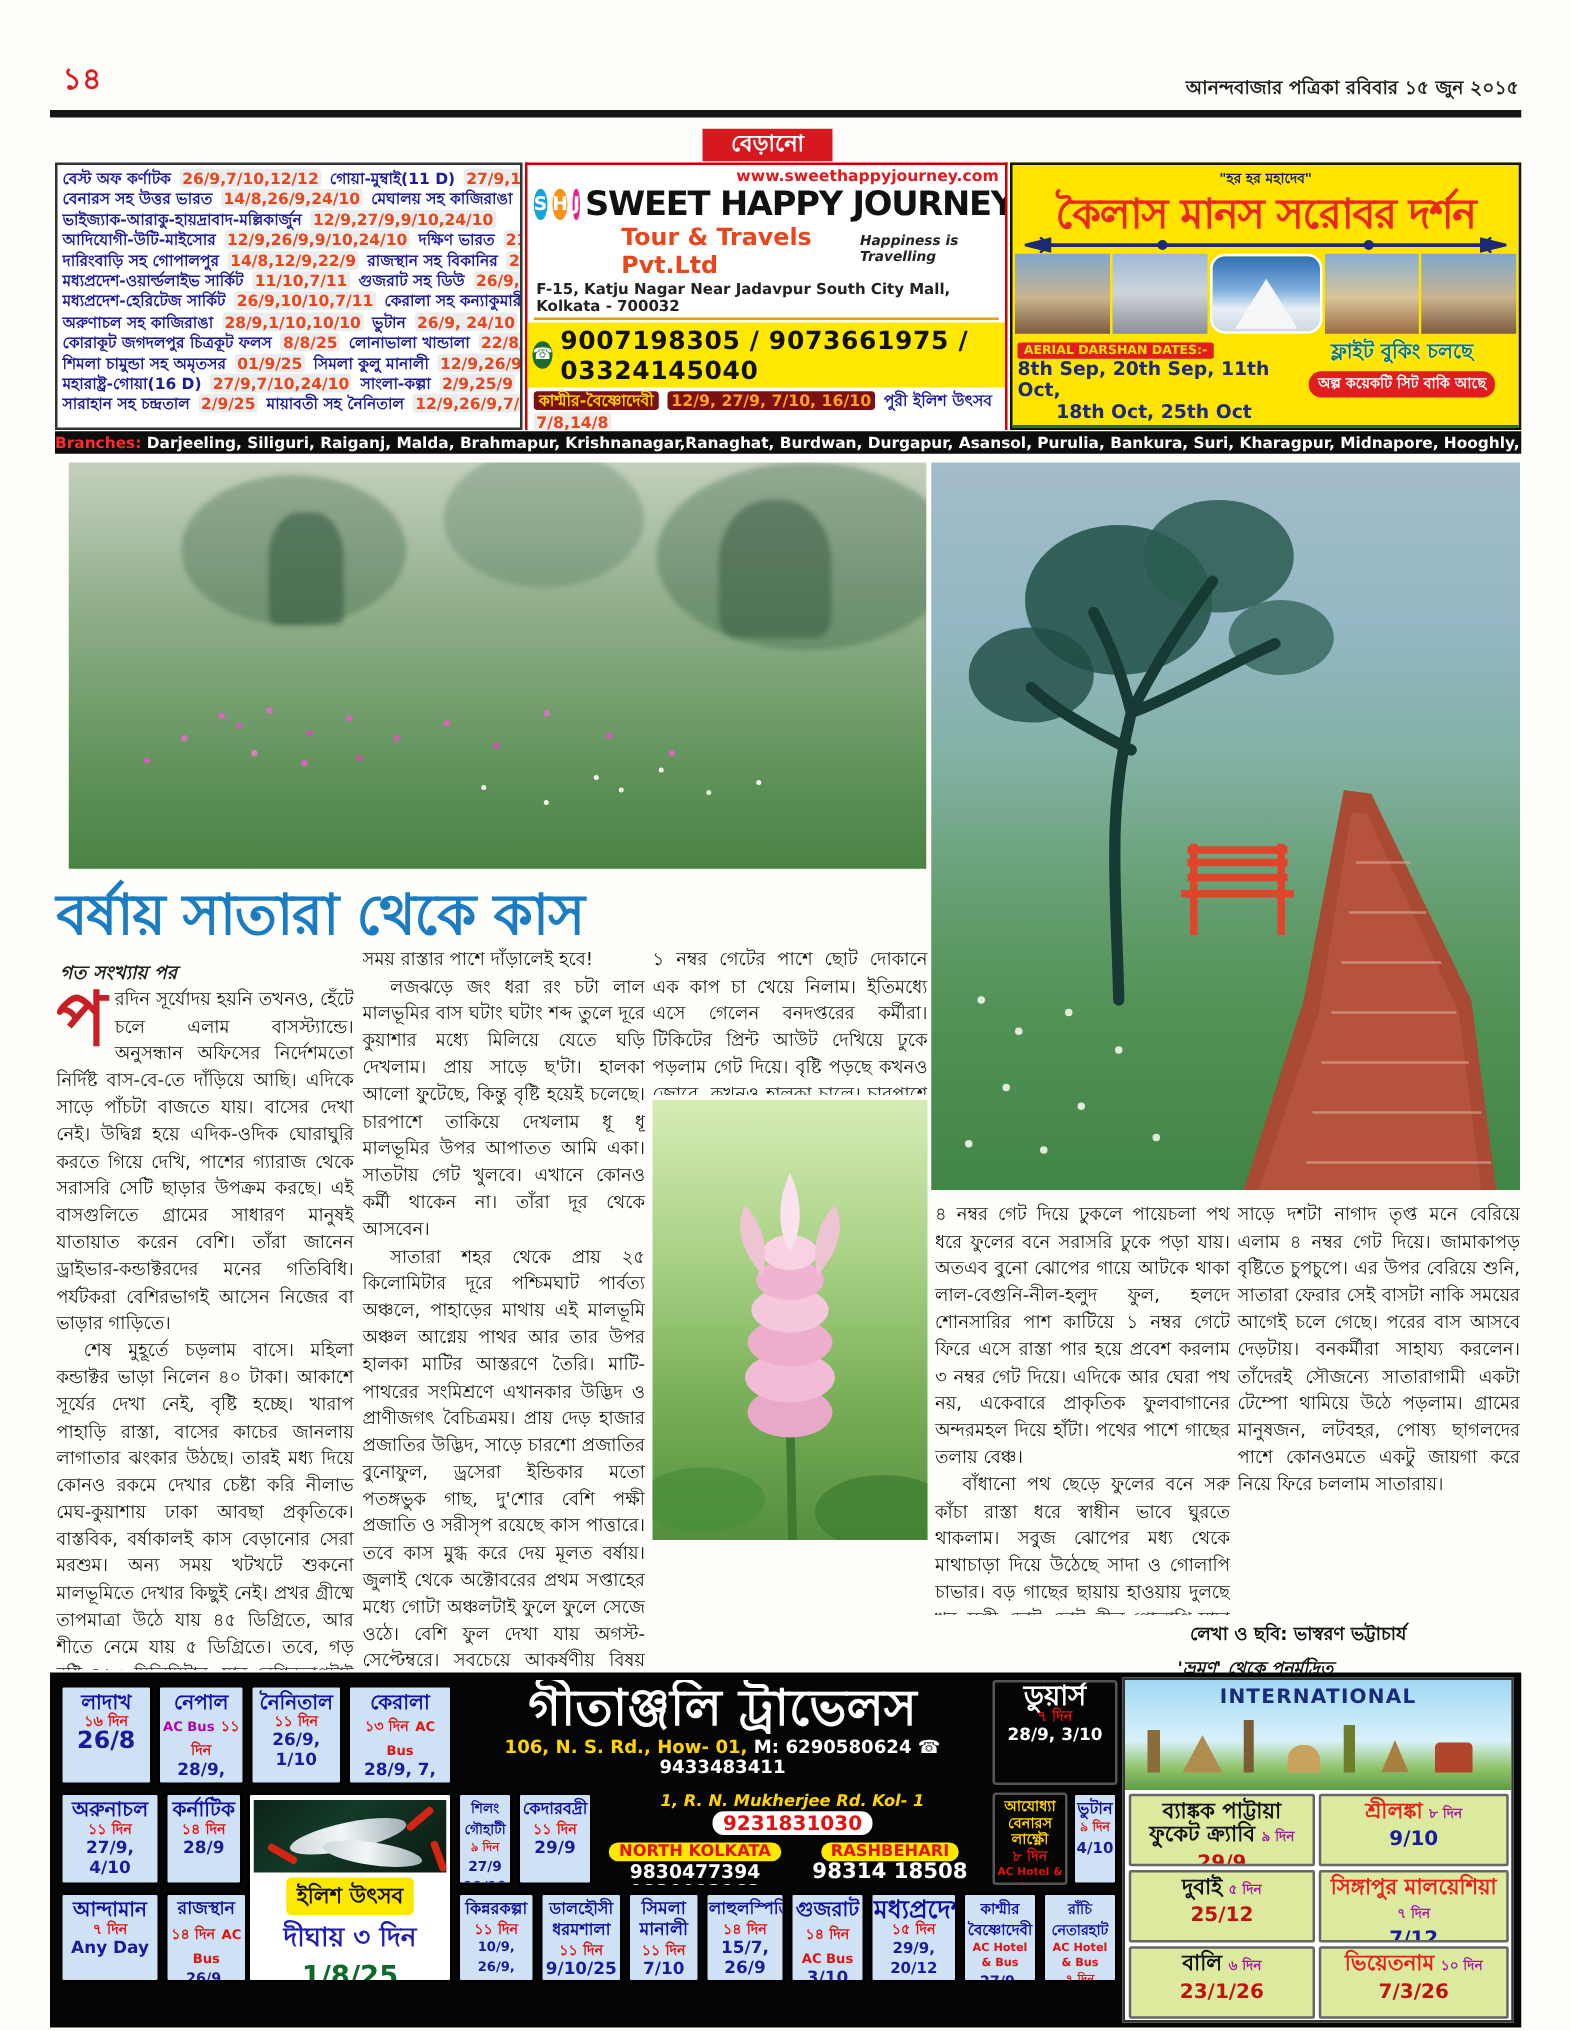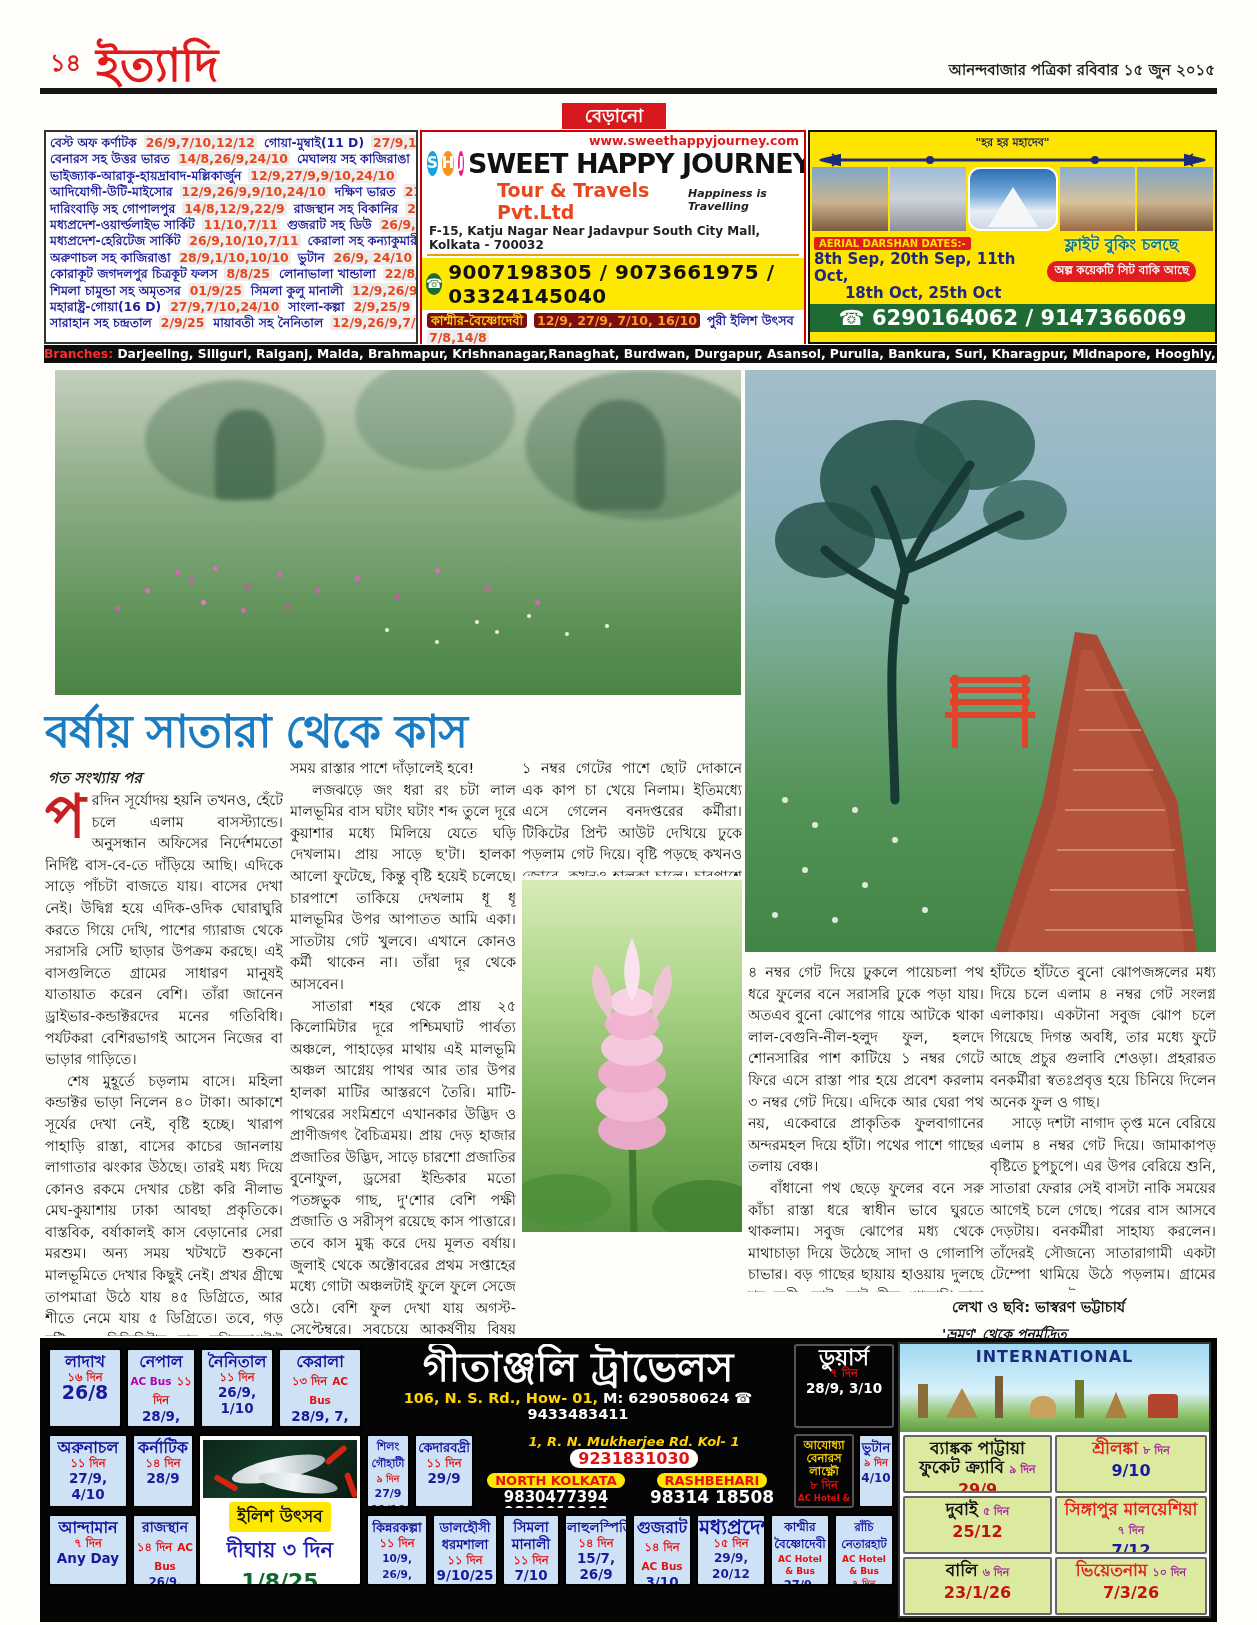--- a/index.html
+++ b/index.html
@@ -141,21 +141,20 @@
   .ibox .idt{font-weight:900;font-size:16px;}
   .ibox .db{color:#1a1a9c;} .ibox .dr{color:#c01414;}
   svg{display:block;}
 </style>
 </head>
 <body>
 
 <div id="page">
 
   <div class="abs pageno">১৪</div>
-  <div class="abs masthead">ইত্যাদি</div>
   <div class="abs headrule"></div>
   <div class="abs edition">আনন্দবাজার পত্রিকা রবিবার ১৫ জুন ২০১৫</div>
   <div class="abs sectab">বেড়ানো</div>
 
   <div class="abs leftad">
 
       <div class="adline">
         
       
           <span class="n">বেস্ট অফ কর্ণাটক</span>
@@ -325,20 +324,21 @@
             <span class="n">পুরী ইলিশ উৎসব</span>
           
             <span class="d">7/8,14/8</span>
           </div>
 
       </div>
   </div>
 
   <div class="abs kailash">
     <div class="kai-invoc">"হর হর মহাদেব"</div>
+    <div class="kai-title">কৈলাস মানস সরোবর দর্শন</div>
     <svg class="kai-orn" width="405" height="14" viewBox="0 0 405 14">
       <line x1="30" y1="7" x2="375" y2="7" stroke="#1d2a7a" stroke-width="3"></line>
       <path d="M10 7 L30 2 L30 12 Z M30 7 l-8 -6 M30 7 l-8 6" fill="#1d2a7a" stroke="#1d2a7a" stroke-width="2"></path>
       <path d="M395 7 L375 2 L375 12 Z M375 7 l8 -6 M375 7 l8 6" fill="#1d2a7a" stroke="#1d2a7a" stroke-width="2"></path>
       <circle cx="120" cy="7" r="4" fill="#1d2a7a"></circle>
         <circle cx="285" cy="7" r="4" fill="#1d2a7a"></circle>
     </svg>
     <div class="kai-strip">
       <div class="kai-cell"></div>
       <div class="kai-cell k2"></div>
@@ -437,21 +437,20 @@
     <p>সাতারা শহর থেকে প্রায় ২৫ কিলোমিটার দূরে পশ্চিমঘাট পার্বত্য অঞ্চলে, পাহাড়ের মাথায় এই মালভূমি অঞ্চল আগ্নেয় পাথর আর তার উপর হালকা মাটির আস্তরণে তৈরি। মাটি-পাথরের সংমিশ্রণে এখানকার উদ্ভিদ ও প্রাণীজগৎ বৈচিত্রময়। প্রায় দেড় হাজার প্রজাতির উদ্ভিদ, সাড়ে চারশো প্রজাতির বুনোফুল, ড্রসেরা ইন্ডিকার মতো পতঙ্গভুক গাছ, দু'শোর বেশি পক্ষী প্রজাতি ও সরীসৃপ রয়েছে কাস পাত্তারে। তবে কাস মুগ্ধ করে দেয় মূলত বর্ষায়। জুলাই থেকে অক্টোবরের প্রথম সপ্তাহের মধ্যে গোটা অঞ্চলটাই ফুলে ফুলে সেজে ওঠে। বেশি ফুল দেখা যায় অগস্ট-সেপ্টেম্বরে। সবচেয়ে আকর্ষণীয় বিষয় হল, এই সময় প্রতি ১৫-২০ দিন অন্তর কাস মালভূমির সেই ফুলের সাজ বদলে যেতে থাকে। আজ যে-প্রজাতির আধিক্যে চারদিক বর্ণময়, দু'সপ্তাহ পর তাকেই দমিয়ে ফুটে ওঠে অন্য প্রজাতি। তখন সেই সেই ফুলের রঙে ছেয়ে যায় ভূমি। কাসের এই রং বদলানোর খেলা চলতেই থাকে গোটা বর্ষাকাল জুড়ে।</p>
   </div>
   <div class="abs coltext" style="left:522px;top:758px;width:220px;height:118px;">
     <p>১ নম্বর গেটের পাশে ছোট দোকানে এক কাপ চা খেয়ে নিলাম। ইতিমধ্যে এসে গেলেন বনদপ্তরের কর্মীরা। টিকিটের প্রিন্ট আউট দেখিয়ে ঢুকে পড়লাম গেট দিয়ে। বৃষ্টি পড়ছে কখনও জোরে, কখনও হালকা চালে। চারপাশে নীলচে ধূসর কুয়াশা। ফুল ও উদ্ভিদের যাতে কোনও ক্ষতি না হয়, সেজন্য লোহার জাল দিয়ে ঘিরে রাখা সরু পথ। শুনলাম ১ ও ২ নম্বর গেটে এই ব্যবস্থা। রাস্তার অন্য পাশে ৩ ও</p>
   </div>
   <div class="abs coltext" style="left:748px;top:962px;width:236px;height:330px;">
     <p>৪ নম্বর গেট দিয়ে ঢুকলে পায়েচলা পথ ধরে ফুলের বনে সরাসরি ঢুকে পড়া যায়। অতএব বুনো ঝোপের গায়ে আটকে থাকা লাল-বেগুনি-নীল-হলুদ ফুল, হলদে শোনসারির পাশ কাটিয়ে ১ নম্বর গেটে ফিরে এসে রাস্তা পার হয়ে প্রবেশ করলাম ৩ নম্বর গেট দিয়ে। এদিকে আর ঘেরা পথ নয়, একেবারে প্রাকৃতিক ফুলবাগানের অন্দরমহল দিয়ে হাঁটা। পথের পাশে গাছের তলায় বেঞ্চ।</p>
     <p>বাঁধানো পথ ছেড়ে ফুলের বনে সরু কাঁচা রাস্তা ধরে স্বাধীন ভাবে ঘুরতে থাকলাম। সবুজ ঝোপের মধ্য থেকে মাথাচাড়া দিয়ে উঠেছে সাদা ও গোলাপি চাভার। বড় গাছের ছায়ায় হাওয়ায় দুলছে খুব সুশ্রী ছোট ছোট নীল-গোলাপি-সাদা ফুলের গুচ্ছ। উজ্জ্বল নীল রঙের অদ্ভুতদর্শন ছোট ফুল আঙালি নজর কেড়ে নিচ্ছে। তারওয়াড আর হালকা বেগুনিরঙা হালুদের উপর ছোট ছোট বৃষ্টির ফোঁটা পড়েই চলেছে।</p>
   </div>
   <div class="abs coltext" style="left:990px;top:962px;width:226px;height:328px;">
-    <p>হাঁটতে হাঁটতে বুনো ঝোপজঙ্গলের মধ্য দিয়ে চলে এলাম ৪ নম্বর গেট সংলগ্ন এলাকায়। একটানা সবুজ ঝোপ চলে গিয়েছে দিগন্ত অবধি, তার মধ্যে ফুটে আছে প্রচুর গুলাবি শেওড়া। প্রহরারত বনকর্মীরা স্বতঃপ্রবৃত্ত হয়ে চিনিয়ে দিলেন অনেক ফুল ও গাছ।</p>
     <p>সাড়ে দশটা নাগাদ তৃপ্ত মনে বেরিয়ে এলাম ৪ নম্বর গেট দিয়ে। জামাকাপড় বৃষ্টিতে চুপচুপে। এর উপর বেরিয়ে শুনি, সাতারা ফেরার সেই বাসটা নাকি সময়ের আগেই চলে গেছে। পরের বাস আসবে দেড়টায়। বনকর্মীরা সাহায্য করলেন। তাঁদেরই সৌজন্যে সাতারাগামী একটা টেম্পো থামিয়ে উঠে পড়লাম। গ্রামের মানুষজন, লটবহর, পোষ্য ছাগলদের পাশে কোনওমতে একটু জায়গা করে নিয়ে ফিরে চললাম সাতারায়।</p>
 
   </div>
 
   <div class="abs photoF">
     <svg width="220" height="352" viewBox="0 0 220 352">
       <line x1="112" y1="352" x2="110" y2="250" stroke="#3f7a2e" stroke-width="7"></line>
       <ellipse cx="110" cy="250" rx="34" ry="20" fill="#e8a8c8"></ellipse>
       <ellipse cx="110" cy="222" rx="36" ry="20" fill="#f2bcd6"></ellipse>
       <ellipse cx="110" cy="194" rx="34" ry="19" fill="#eeaecb"></ellipse>

